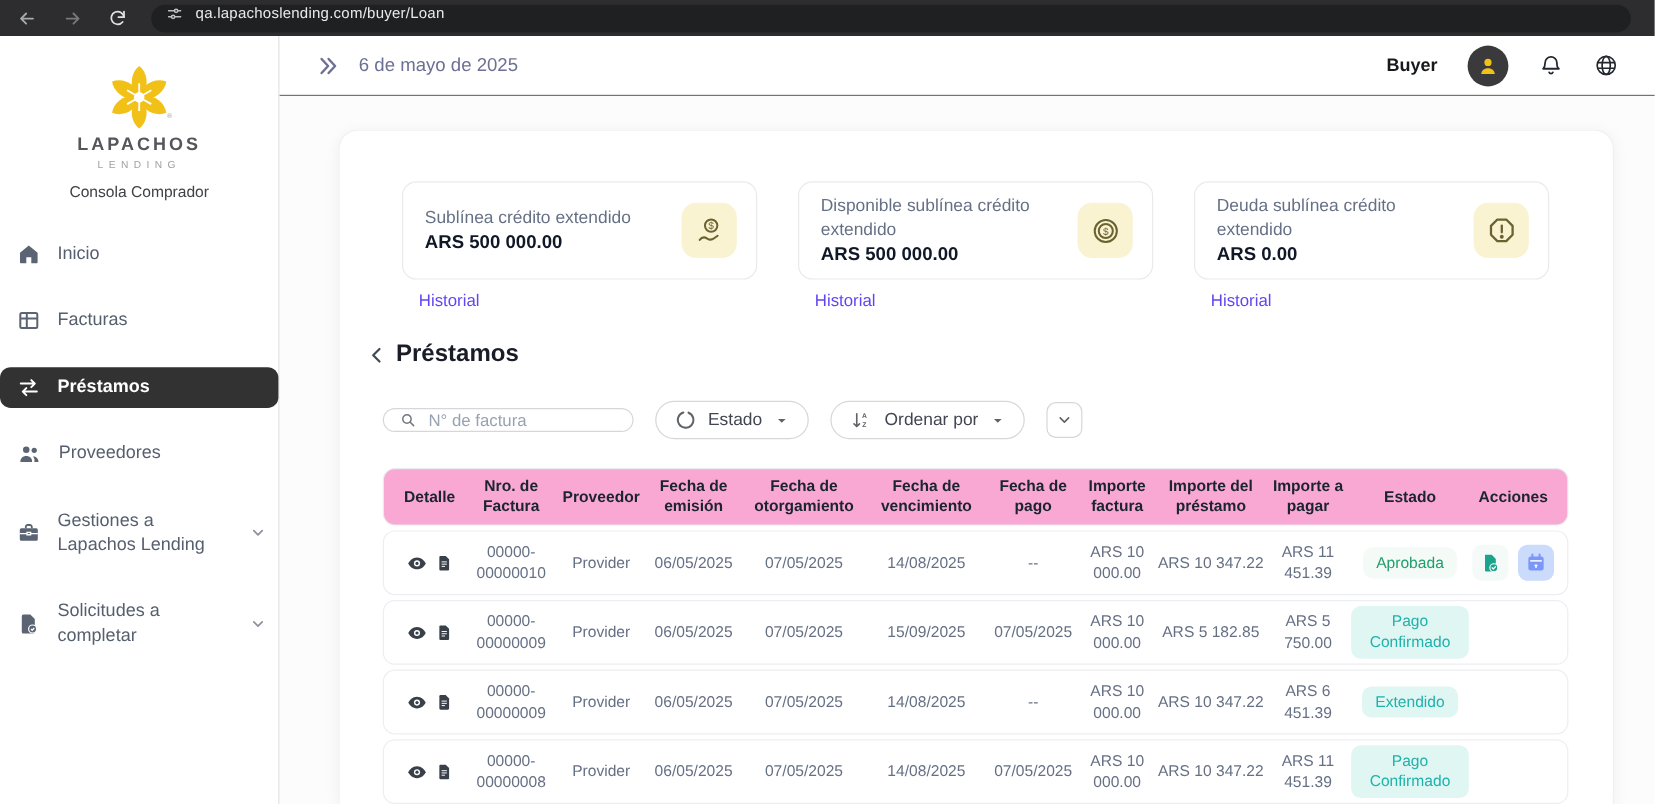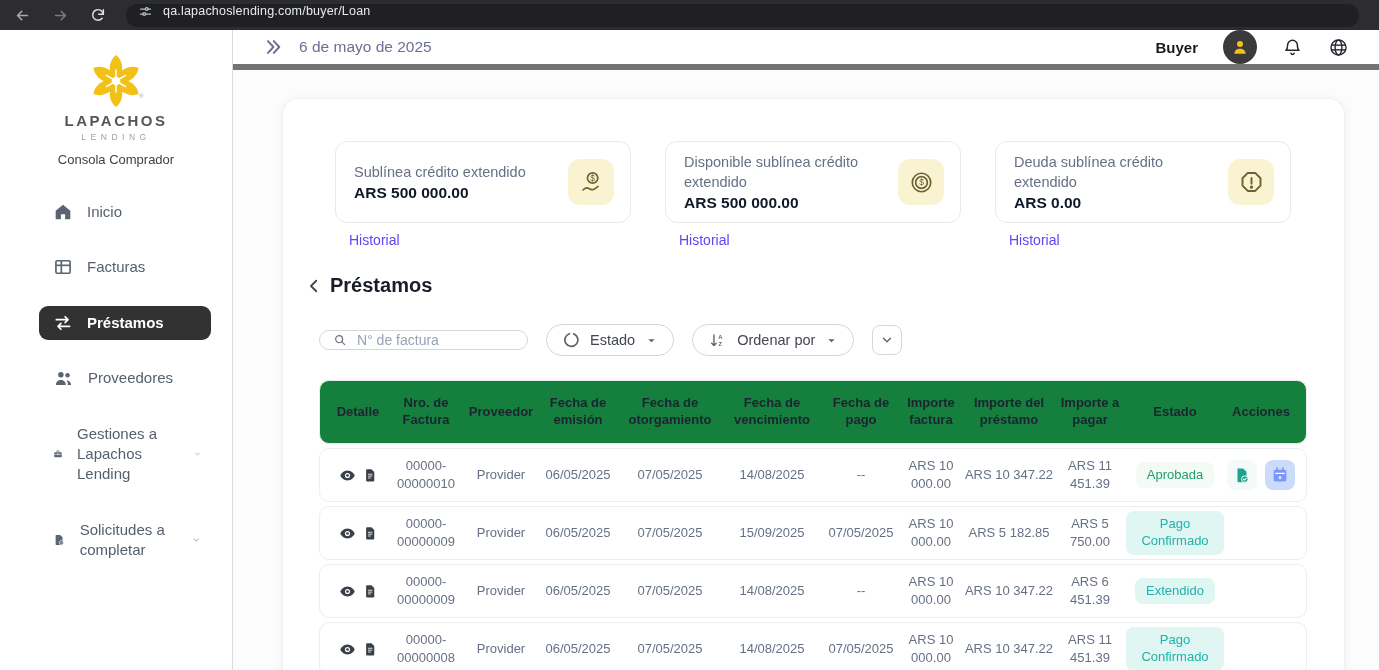--- a/index.html
+++ b/index.html
@@ -14,28 +14,28 @@
   .bnav{display:flex;align-items:center;justify-content:center;width:20px;height:20px;cursor:pointer;}
   .url-pill{flex:1;height:23px;background:#1f2022;border-radius:12px;display:flex;gap:10px;padding:0 12px;margin-right:8px;}
   .url-text{color:#e8eaed;font-size:12.5px;letter-spacing:.2px;}
   
   .app{display:flex;height:640px;}
   .sidebar{width:233px;min-width:233px;border-right:1px solid #dbdbdd;padding-top:22px;background:#fff;}
   .logo-wrap{display:flex;flex-direction:column;align-items:center;}
   .logo-word{font-size:15px;font-weight:bold;letter-spacing:2.5px;color:#55565a;margin-top:2px;}
   .logo-sub{font-size:8.5px;letter-spacing:4.5px;color:#a0a1a4;margin-top:3px;}
   .console-label{font-size:13px;color:#3f4246;margin-top:10px;}
-  .nav{margin-top:28px;padding:0 21px;display:flex;flex-direction:column;gap:21px;margin-left:18px;}
+  .nav{margin-top:28px;padding:0 0;display:flex;flex-direction:column;gap:21px;}
   .nav-item{display:flex;align-items:center;gap:14px;padding:7px 10px 7px 14px;border-radius:9px;font-size:15px;color:#555f6d;cursor:pointer;line-height:1.35;}
   .nav-item .nlabel{max-width:132px;}
   .nav-item.active{background:#323232;color:#ffffff;font-weight:bold;}
   .nav-item .chev{margin-left:auto;}
   
   .main{flex:1;display:flex;flex-direction:column;min-width:0;}
-  .main-header{height:63px;display:flex;padding:0 30px;border-bottom:6px solid #737373;background:#fff;}
+  .main-header{height:63px;display:flex;padding:0 30px;border-bottom:1px solid #737373;background:#fff;}
   .hdr-left{display:flex;align-items:center;gap:16px;color:#6b7094;font-size:15.5px;}
   .hdr-right{margin-left:auto;display:flex;align-items:center;gap:25px;}
   .buyer-label{font-size:15px;font-weight:bold;color:#17191c;}
   .avatar{width:34px;height:34px;border-radius:50%;background:#3a3a3c;display:flex;align-items:center;justify-content:center;cursor:pointer;}
   .content{flex:1;background:#fcfcfd;padding:28px 34px 0 49px;}
   .content-card{background:#fff;border:1px solid #f0f0f3;border-bottom:none;border-radius:16px 16px 0 0;box-shadow:0 2px 12px rgba(16,24,40,.05);height:100%;padding:42px 0 0 36px;}
   
   .cards-row{display:flex;gap:34px;margin-left:16px;}
   .card-col{display:flex;flex-direction:column;gap:9px;}
   .sum-card{width:296px;height:82px;border:1px solid #e9eaec;border-radius:12px;padding:12px 16px 12px 18px;display:flex;align-items:center;justify-content:space-between;background:#fff;}
@@ -49,21 +49,21 @@
   
   .filters{margin-top:27px;display:flex;align-items:center;gap:18px;}
   .search-pill{width:209px;height:20px;border:1px solid #d5d7da;border-radius:16px;display:flex;align-items:center;gap:8px;padding:0 13px;background:#fff;}
   .search-pill input{border:none;outline:none;font-size:14px;width:100%;font-family:"Liberation Sans",sans-serif;color:#344054;background:transparent;}
   .search-pill input::placeholder{color:#98a2b3;}
   .filter-pill{height:32px;border:1px solid #d5d7da;border-radius:16px;display:flex;align-items:center;gap:11px;padding:0 16px;font-size:14.5px;color:#414651;background:#fff;cursor:pointer;}
   .more-btn{width:30px;height:30px;border:1px solid #d5d7da;border-radius:8px;display:flex;align-items:center;justify-content:center;background:#fff;cursor:pointer;}
   
   .loan-table{margin-top:24px;width:988px;}
   .trow{display:grid;grid-template-columns:56px 80px 70px 84px 100px 104px 74px 66px 90px 72px 98px 74px;align-items:center;padding:0 10px;}
-  .thead{height:64px;border:1px solid #e9ebee;border-radius:10px;background:#15803d;}
+  .thead{height:48px;border:1px solid #e9ebee;border-radius:10px;background:#f9a8d4;}
   .thead .cell{font-size:13px;font-weight:bold;color:#1b2430;text-align:center;line-height:1.3;}
   .tdata{height:54px;margin-top:4px;border:1px solid #edeef1;border-radius:10px;background:#fff;font-size:13px;color:#667085;}
   .tdata .cell{text-align:center;line-height:1.35;}
   .cell-detail{display:flex;align-items:center;justify-content:center;gap:7px;}
   .icon-btn{display:flex;align-items:center;justify-content:center;cursor:pointer;background:none;border:none;padding:0;}
   .badge{display:inline-block;padding:5px 11px;border-radius:8px;font-size:13px;line-height:1.3;}
   .badge-green{color:#1f9f6e;background:#f4faf6;}
   .badge-teal{color:#1fb3ab;background:#dff6f3;}
   .cell-actions{display:flex;align-items:center;justify-content:center;gap:8px;}
   .action-doc{width:30px;height:30px;border-radius:8px;background:#f4faf8;display:flex;align-items:center;justify-content:center;border:none;cursor:pointer;}

